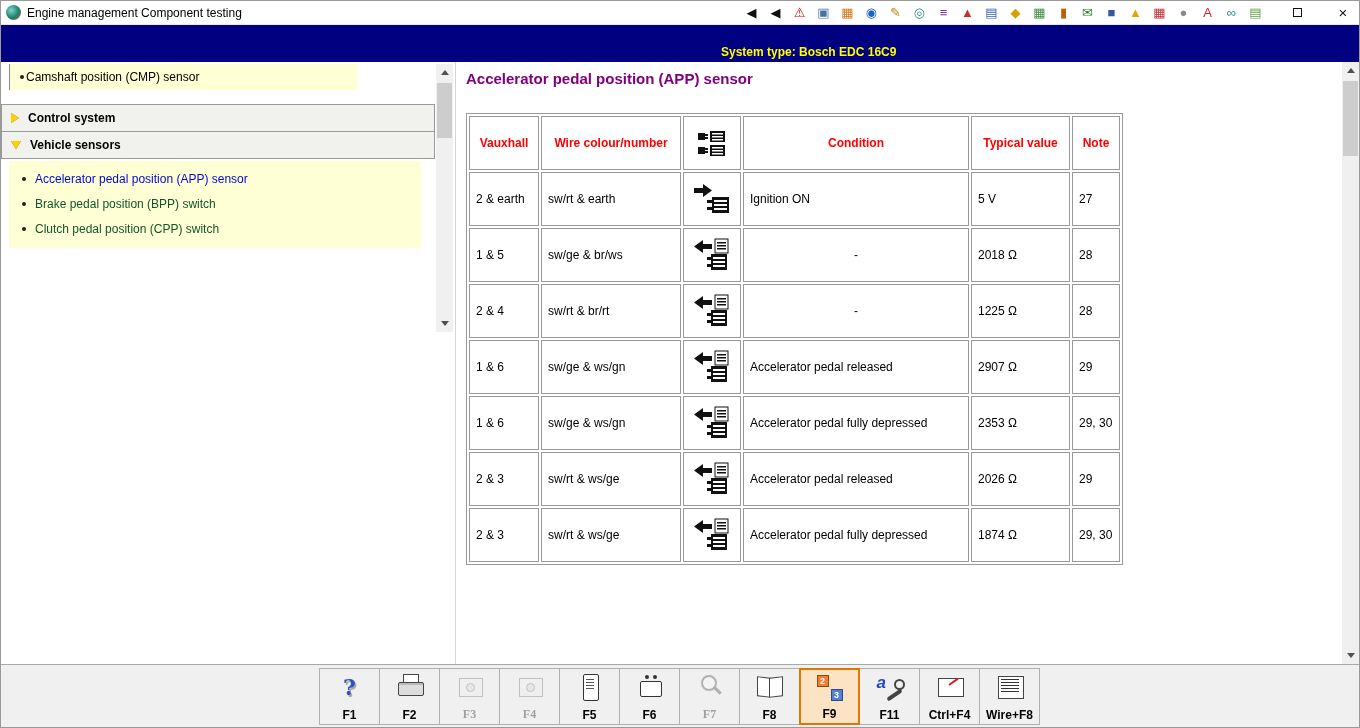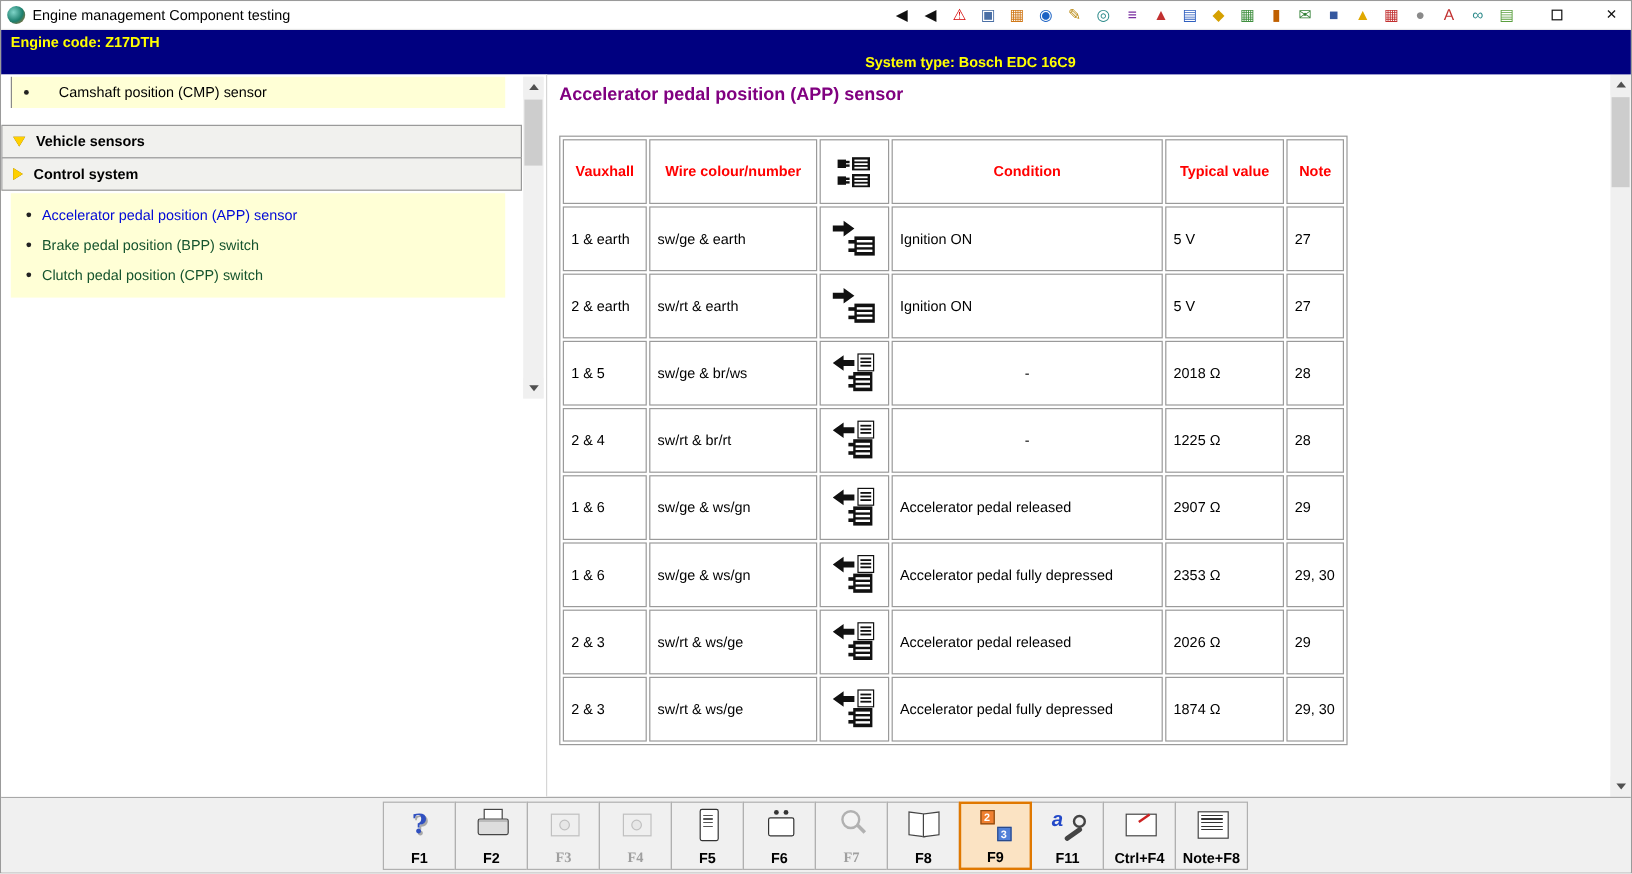--- a/index.html
+++ b/index.html
@@ -22,21 +22,21 @@
   .header { flex:0 0 37px; background:#000080; color:#ffff00; font-weight:bold; font-size:12px; position:relative; padding:2px 0 2px 8px; }
   .header div { line-height:16px; white-space:pre; }
   .system-type { position:absolute; left:720px; bottom:3px; white-space:pre; }
 
   
   .content { flex:1 1 auto; display:flex; overflow:hidden; background:#fff; min-height:0; }
 
   
   .sidebar { flex:0 0 455px; position:relative; background:#fff; border-right:1px solid #d6d6d6; }
   .tree { position:absolute; top:2px; left:0; width:434px; font-size:12px; }
-  .top-leaf { margin-left:8px; width:412px; height:26px; background:#ffffd6; display:flex; align-items:center; gap:25px; padding-left:10px; border-left:1px solid #8a8a8a; margin-bottom:15px; }
+  .top-leaf { margin-left:8px; width:348px; height:26px; background:#ffffd6; display:flex; align-items:center; gap:2px; padding-left:10px; border-left:1px solid #8a8a8a; margin-bottom:15px; }
   .dot { width:4px; height:4px; border-radius:50%; background:#222; flex:0 0 4px; }
   .section { width:434px; height:28px; background:#f1f1ee; border:1px solid #9a9a9a; margin-top:-1px; display:flex; align-items:center; gap:9px; padding-left:9px; font-weight:bold; color:#000; }
   .sec-arrow { width:0; height:0; border-top:5px solid transparent; border-bottom:5px solid transparent; border-left:8px solid #ffd000; filter:drop-shadow(0.5px 0.5px 0px #705000); }
   .section.expanded .sec-arrow { border-left:5px solid transparent; border-right:5px solid transparent; border-top:8px solid #ffd000; border-bottom:none; }
   .leaf-group { margin:2px 0 0 8px; width:412px; background:#ffffd6; padding:5px 0 7px 0; }
   .leaf { height:25px; display:flex; align-items:center; gap:9px; padding-left:13px; color:#14532d; }
   .leaf.selected { color:#0008d6; }
 
   
   .side-scroll { position:absolute; top:2px; right:2px; width:17px; height:268px; background:#f0f0f0; display:flex; flex-direction:column; }
@@ -164,42 +164,41 @@
     </div>
     <div class="win-controls">
       <span class="win-btn">
           <span class="restore-glyph"></span>
         </span>
       <span class="win-btn close">×</span>
     </div>
   </div>
 
   <div class="header">
-    <div>Engine code: Z17DTH</div>
     <span class="system-type">System type: Bosch EDC 16C9</span>
   </div>
 
   <div class="content">
 
     <div class="sidebar">
       <div class="tree">
         <div class="top-leaf">
           <span class="dot"></span>
           <span>Camshaft position (CMP) sensor</span>
         </div>
 
 
+          <div class="section">
+            <span class="sec-arrow"></span>
+            <span class="sec-label">Control system</span>
+          </div>
+
           <div class="section expanded">
             <span class="sec-arrow"></span>
             <span class="sec-label">Vehicle sensors</span>
-          </div>
-
-          <div class="section">
-            <span class="sec-arrow"></span>
-            <span class="sec-label">Control system</span>
           </div>
 
         <div class="leaf-group">
 
             <div class="leaf selected">
               <span class="dot"></span>
               <span>Accelerator pedal position (APP) sensor</span>
             </div>
 
             <div class="leaf">
@@ -262,41 +261,20 @@
                   </svg>
               </span>
             </th>
             <th>Condition</th>
             <th>Typical value</th>
             <th>Note</th>
           </tr>
         </thead>
         <tbody>
 
-            <tr>
-              <td>1 &amp; earth</td>
-              <td>sw/ge &amp; earth</td>
-              <td class="icon-cell">
-                <span class="row-icon voltmeter-test-icon">
-                  <svg class="svg-volt" width="38" height="34" viewBox="0 0 38 34">
-                    <polygon points="1,7 10,7 10,3 19,9.5 10,16 10,12 1,12" fill="#111"></polygon>
-                    <rect x="14" y="19" width="6" height="3" fill="#111"></rect>
-                    <rect x="14" y="26" width="6" height="3" fill="#111"></rect>
-                    <rect x="19" y="16" width="17" height="16" fill="#111"></rect>
-                    <rect x="21" y="19" width="13" height="2" fill="#fff"></rect>
-                    <rect x="21" y="23" width="13" height="2" fill="#fff"></rect>
-                    <rect x="21" y="27" width="13" height="2" fill="#fff"></rect>
-                  </svg>
-                  
-                </span>
-              </td>
-              <td>Ignition ON</td>
-              <td>5 V</td>
-              <td>27</td>
-            </tr>
 
             <tr>
               <td>2 &amp; earth</td>
               <td>sw/rt &amp; earth</td>
               <td class="icon-cell">
                 <span class="row-icon voltmeter-test-icon">
                   <svg class="svg-volt" width="38" height="34" viewBox="0 0 38 34">
                     <polygon points="1,7 10,7 10,3 19,9.5 10,16 10,12 1,12" fill="#111"></polygon>
                     <rect x="14" y="19" width="6" height="3" fill="#111"></rect>
                     <rect x="14" y="26" width="6" height="3" fill="#111"></rect>
@@ -541,18 +519,18 @@
         <span class="fbtn-label">F11</span>
       </div>
 
       <div class="fbtn">
         <span class="bicon multimeter-icon"></span>
         <span class="fbtn-label">Ctrl+F4</span>
       </div>
 
       <div class="fbtn">
         <span class="bicon data-list-icon"></span>
-        <span class="fbtn-label">Note+F8</span>
+        <span class="fbtn-label">Wire+F8</span>
       </div>
 
   </div>
 
 </div>
 
 </body></html>

